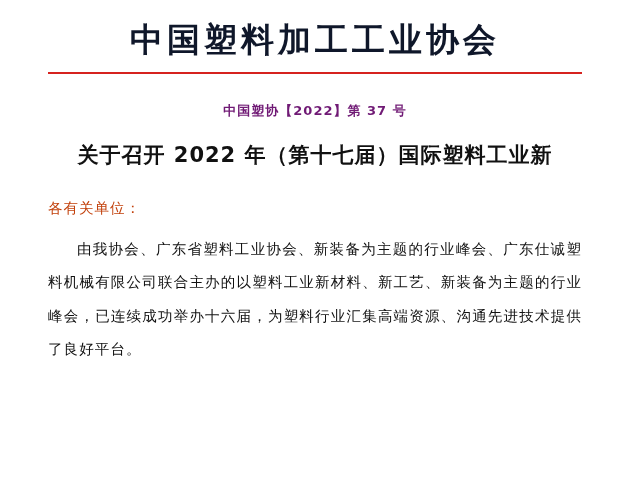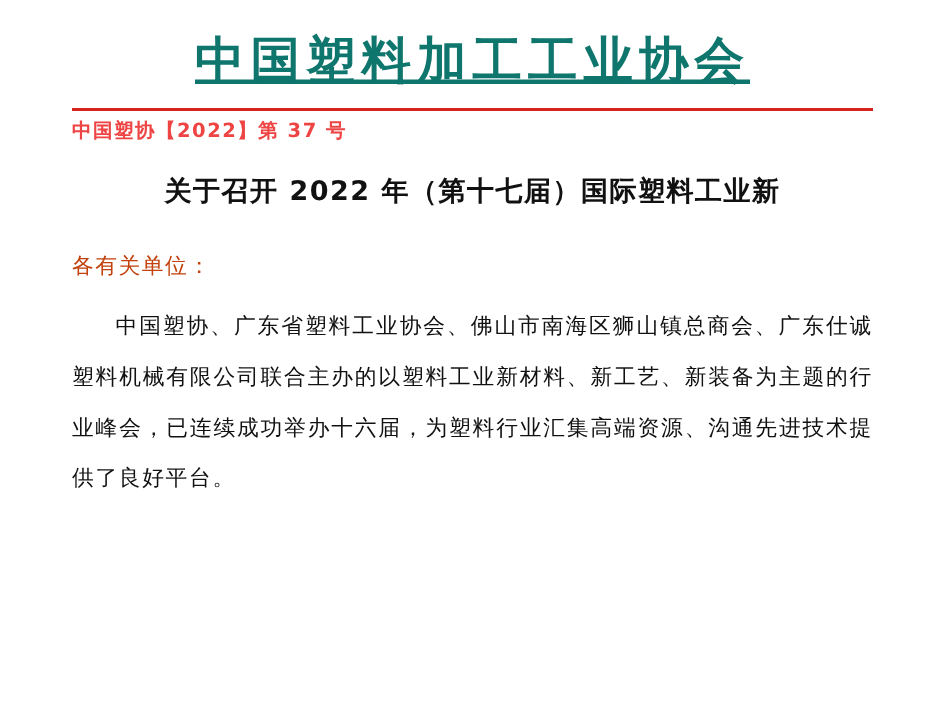--- a/index.html
+++ b/index.html
@@ -20,56 +20,55 @@
     width: 630px;
     height: 477px;
     background: #ffffff;
     box-sizing: border-box;
     padding: 0 48px;
   }
 
   
   .masthead {
     text-align: center;
-    color: #0f766e;
+    color: #0f172a;
     font-family: "DejaVu Sans", "Liberation Sans", sans-serif;
     font-weight: bold;
     font-size: 33px;
     letter-spacing: 4px;
     line-height: 1.1;
     padding-top: 22px;
     white-space: nowrap;
-    text-decoration: underline;
   }
 
   
   .masthead-rule {
     margin: 14px 0 0 0;
     height: 2px;
     background: #d6231f;
     width: 100%;
   }
 
   
   .doc-number {
-    text-align: left;
+    text-align: center;
     font-family: "DejaVu Sans", "Liberation Sans", sans-serif;
     font-weight: bold;
     font-size: 13px;
     letter-spacing: 1px;
-    margin-top: 4px;
-    color: #ef4444;
+    margin-top: 28px;
+    color: #701a75;
   }
 
   
   .doc-title {
     text-align: center;
     font-family: "DejaVu Sans", "Liberation Sans", sans-serif;
     font-weight: bold;
-    font-size: 18px;
+    font-size: 21px;
     letter-spacing: 1px;
     line-height: 2.05;
     margin-top: 14px;
     color: #111111;
   }
   .doc-title .line {
     display: block;
   }
 
   
@@ -104,15 +103,15 @@
   <div class="masthead-rule"></div>
 
   <div class="doc-number">中国塑协【2022】第 37 号</div>
 
   <div class="doc-title">
     <span class="line">关于召开 2022 年（第十七届）国际塑料工业新</span>
   </div>
 
   <div class="salutation">各有关单位：</div>
 
-  <div class="body-para">中国塑协、广东省塑料工业协会、佛山市南海区狮山镇总商会、广东仕诚塑料机械有限公司联合主办的以塑料工业新材料、新工艺、新装备为主题的行业峰会，已连续成功举办十六届，为塑料行业汇集高端资源、沟通先进技术提供了良好平台。</div>
+  <div class="body-para">由我协会、广东省塑料工业协会、新装备为主题的行业峰会、广东仕诚塑料机械有限公司联合主办的以塑料工业新材料、新工艺、新装备为主题的行业峰会，已连续成功举办十六届，为塑料行业汇集高端资源、沟通先进技术提供了良好平台。</div>
 
 </div>
 
 </body></html>

